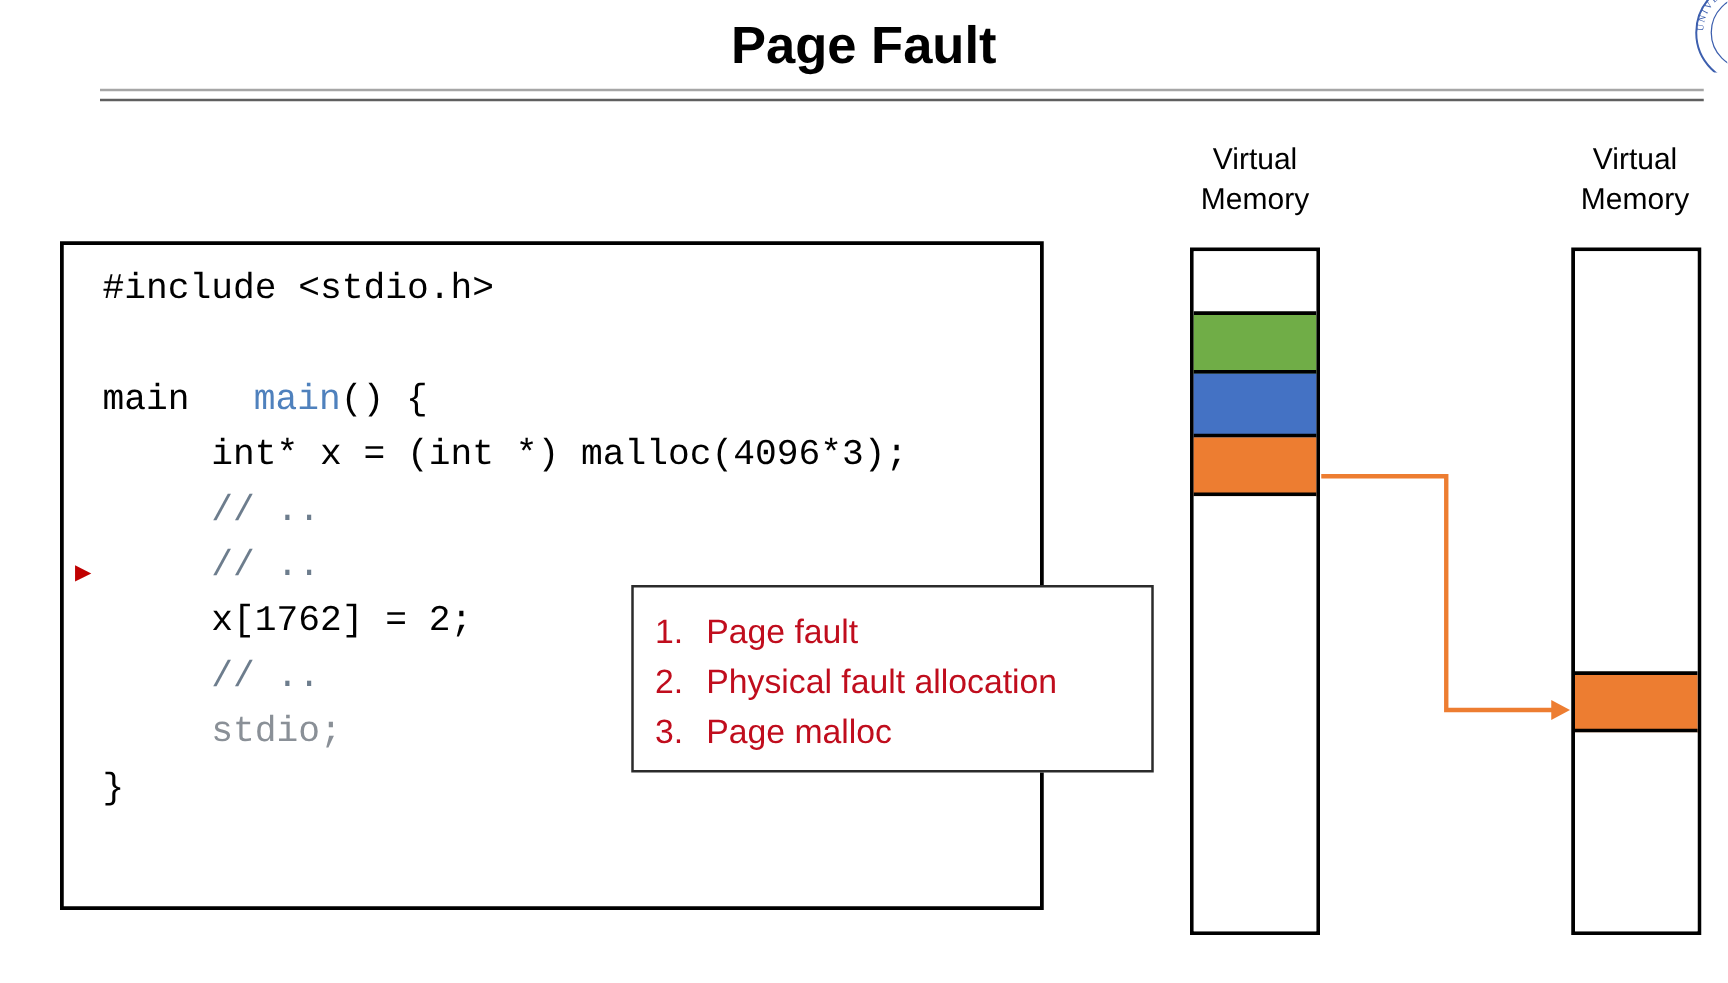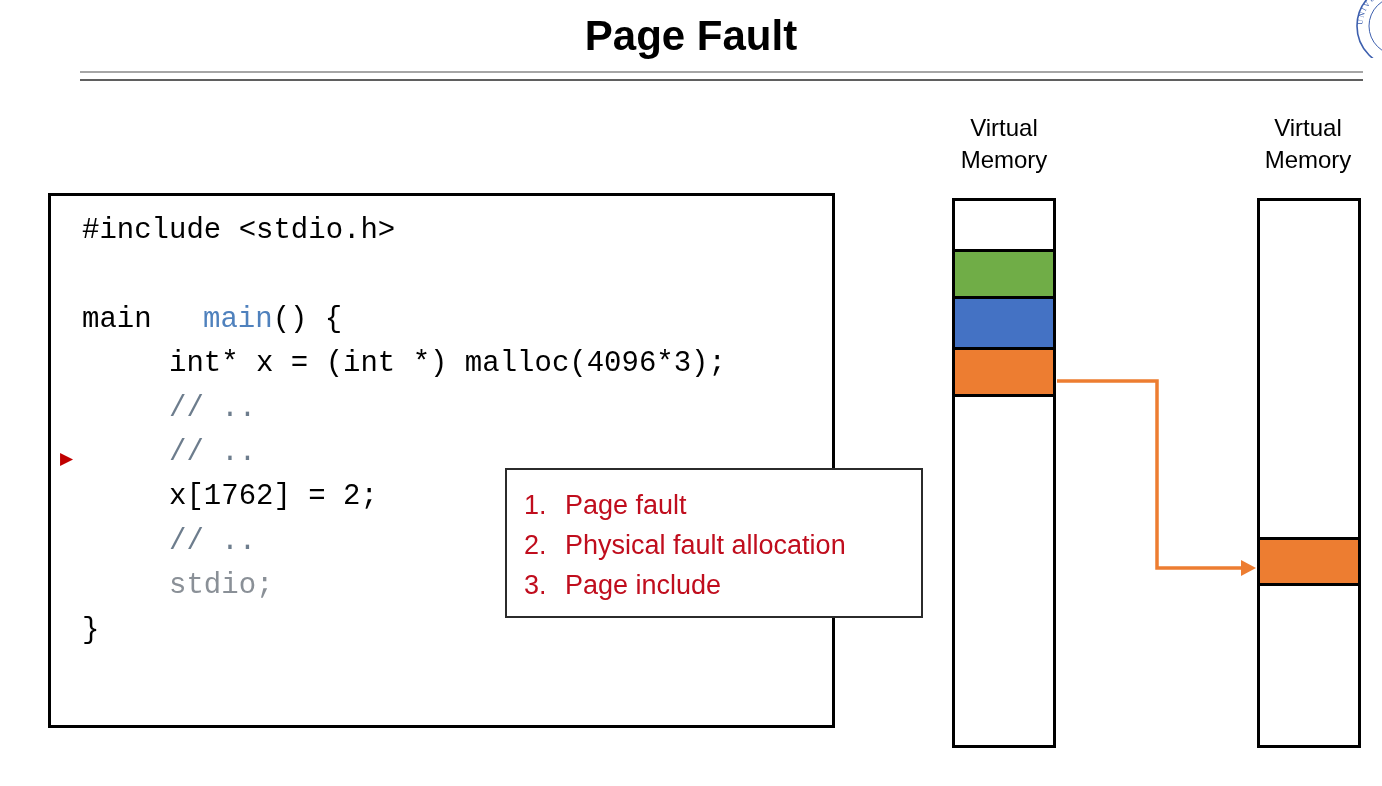--- a/index.html
+++ b/index.html
@@ -101,21 +101,21 @@
   <div class="callout-row">
     <span class="callout-num">1.</span>
     <span class="callout-text">Page fault</span>
   </div>
   <div class="callout-row">
     <span class="callout-num">2.</span>
     <span class="callout-text">Physical fault allocation</span>
   </div>
   <div class="callout-row">
     <span class="callout-num">3.</span>
-    <span class="callout-text">Page include</span>
+    <span class="callout-text">Page malloc</span>
   </div>
 </div>
 
 <div class="mem-label vm-label">
   <div>Virtual</div>
   <div>Memory</div>
 </div>
 <div class="mem-label pm-label">
   <div>Virtual</div>
   <div>Memory</div>

